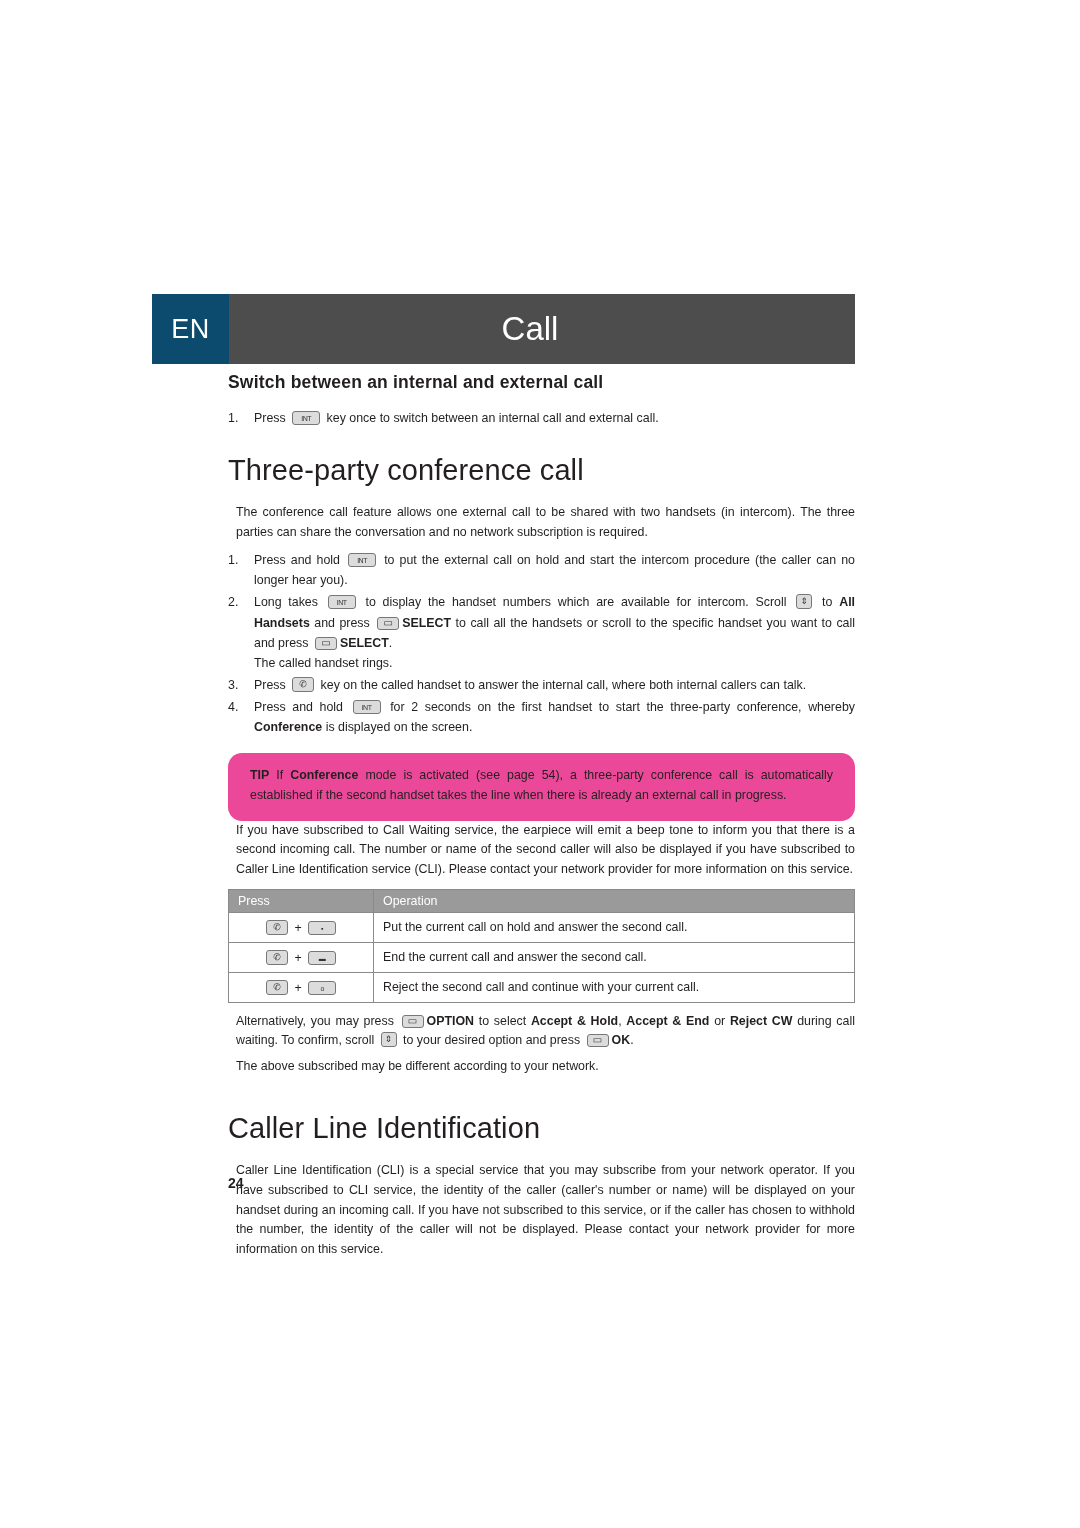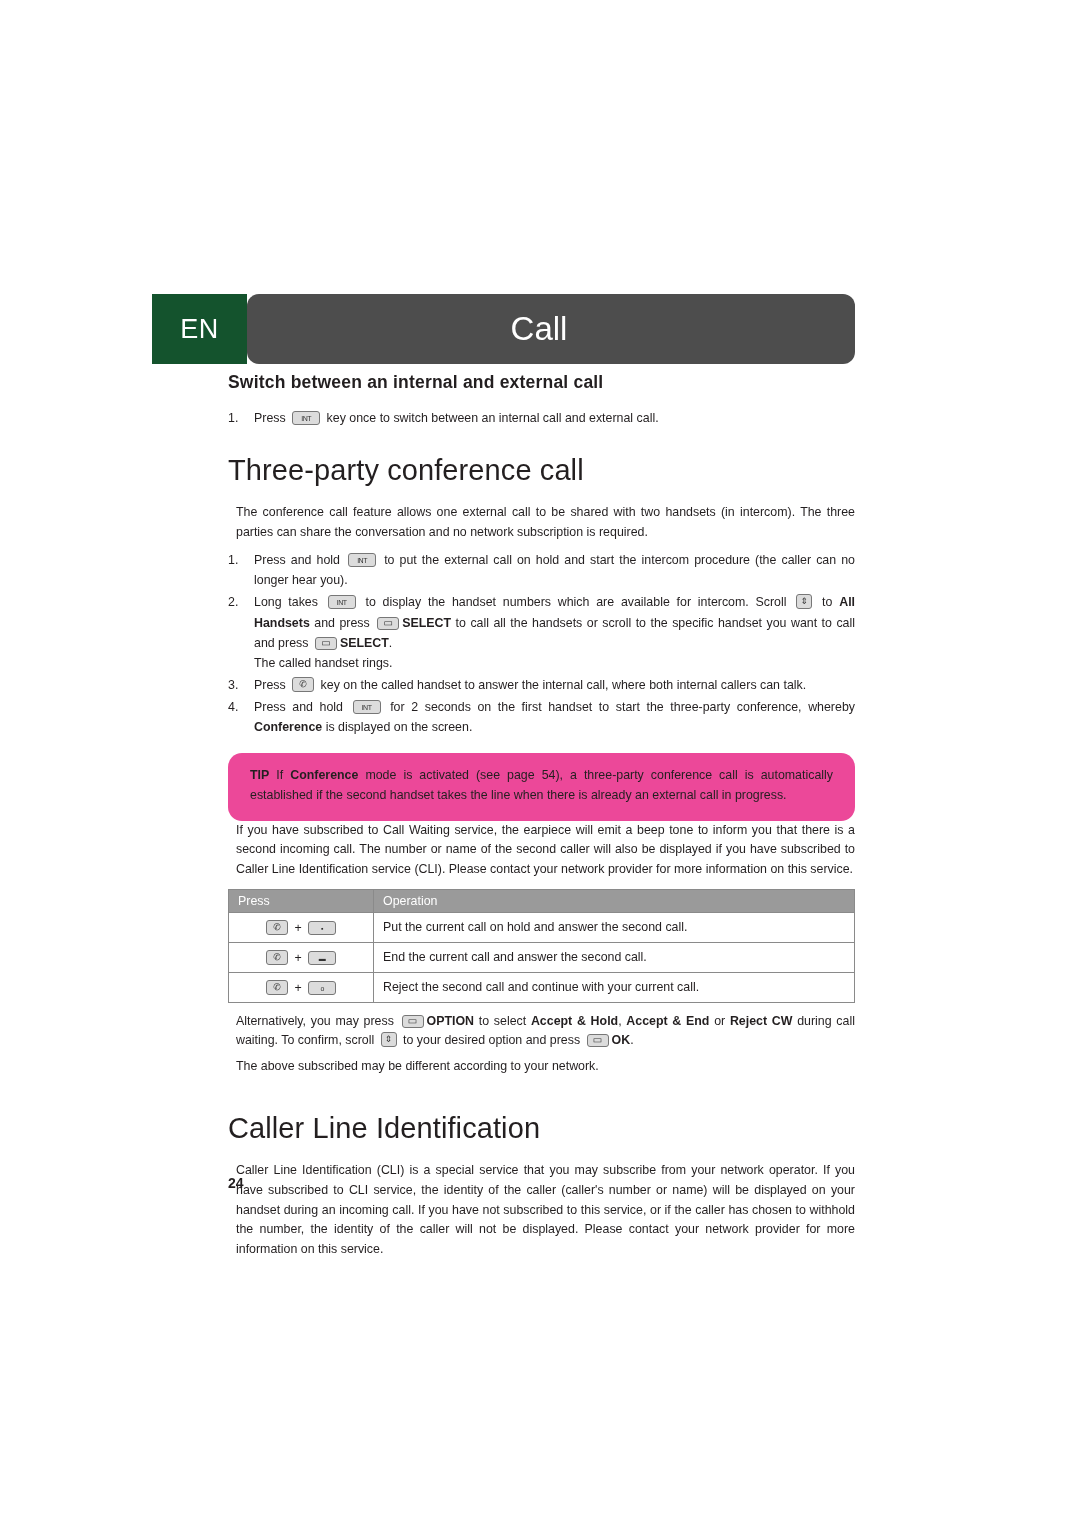--- a/index.html
+++ b/index.html
@@ -26,40 +26,39 @@
   .header {
     position: absolute;
     left: 152px;
     top: 294px;
     width: 703px;
     height: 70px;
     display: flex;
     align-items: stretch;
   }
   .header .en-box {
-    width: 95px;
-    background: #14532d;
+    width: 77px;
+    background: #0c4a6e;
     color: #ffffff;
     display: flex;
     align-items: center;
     justify-content: center;
     font-size: 27px;
     letter-spacing: 0.5px;
   }
   .header .title-box {
     flex: 1;
     background: #4d4d4d;
     color: #ffffff;
     display: flex;
     align-items: center;
     justify-content: center;
     font-size: 33px;
     font-weight: 400;
     padding-right: 24px;
-    border-radius: 12px;
   }
 
   
   .content {
     position: absolute;
     left: 228px;
     top: 372px;
     width: 627px;
   }
 

